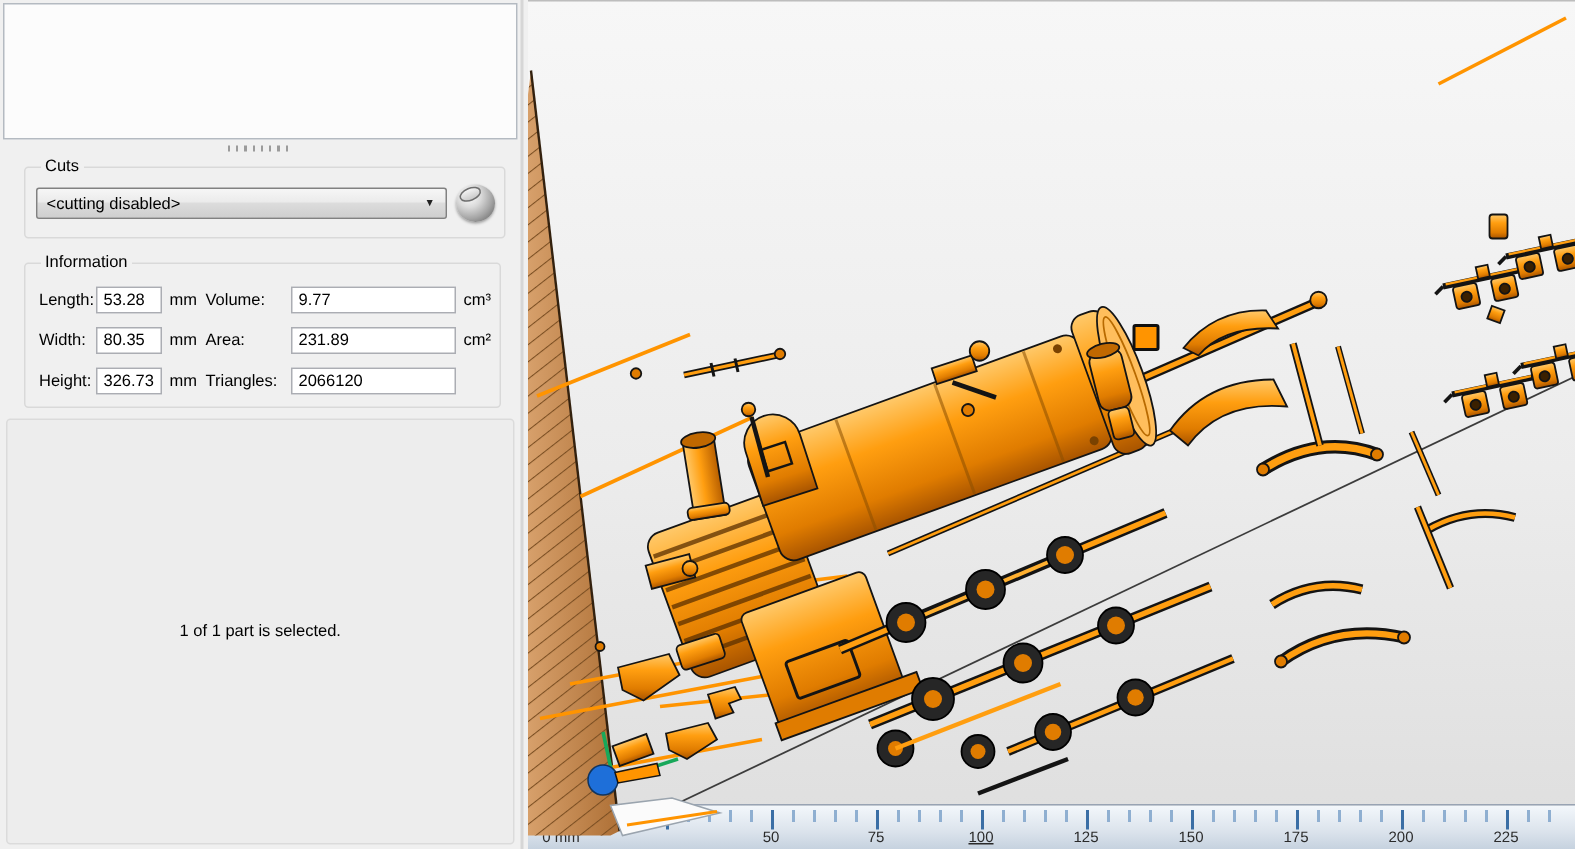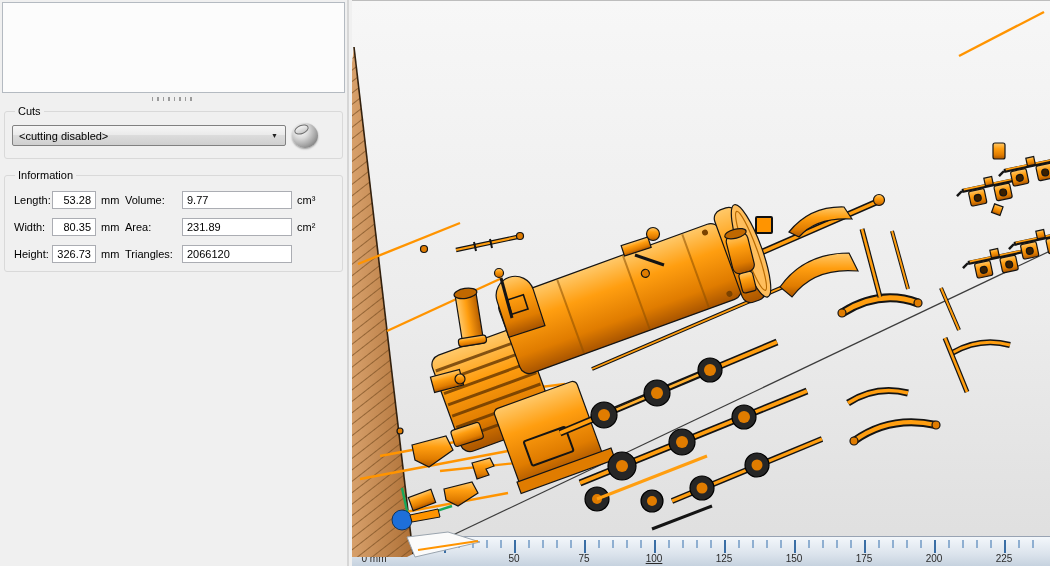--- a/index.html
+++ b/index.html
@@ -9,21 +9,21 @@
   
   .left-panel { position:absolute; left:0; top:0; width:349px; height:566px;
     background:#f0f0f0; border-right:2px solid #d6d6d6;
     display:flex; flex-direction:column; }
   .parts-list { margin:2px 2px 0 2px; height:91px; background:#fcfcfc;
     border:1px solid #b4bac1; }
   .h-splitter { height:12px; display:flex; align-items:center; justify-content:center; cursor:row-resize; }
   .grip { width:44px; height:4px;
     background:repeating-linear-gradient(90deg,#9b9b9b 0 1.5px, transparent 1.5px 5.5px); }
   fieldset.groupbox { border:1px solid #d9d9d9; border-radius:3px;
-    margin:0 4px; padding:4px 6px 8px 6px; background:transparent; }
+    margin:0 16px; padding:4px 6px 8px 6px; background:transparent; }
   fieldset.groupbox legend { font-size:11px; color:#000; padding:0 3px; margin-left:4px; }
   .cuts-row { display:flex; align-items:center; gap:6px; padding:2px 0 2px 1px; }
   .dropdown { position:relative; width:274px; height:21px; border:1px solid #818181; border-radius:2px;
     background:linear-gradient(#f6f6f6,#ebebeb 45%,#dcdcdc 50%,#cfcfcf);
     display:flex; align-items:center; cursor:default; }
   .dd-text { font-size:11px; color:#000; padding-left:6px; flex:1;
     white-space:nowrap; overflow:hidden; }
   .dd-arrow { font-size:7px; color:#222; padding-right:7px; }
   .cut-sphere { position:relative; width:26px; height:25px; border-radius:50%;
     background:radial-gradient(circle at 34% 30%, #ffffff 0%, #dadada 32%, #a5a5a5 62%, #626262 95%);
@@ -31,21 +31,21 @@
   .cut-slice { position:absolute; left:2px; top:2px; width:15px; height:9px;
     background:linear-gradient(#f4f4f4,#c9c9c9); border:1px solid #6e6e6e;
     border-radius:50%; transform:rotate(-22deg); }
 
   .info-grid { display:grid; grid-template-columns:38px 44px 29px 57px 110px 1fr;
     row-gap:9px; align-items:center; padding:6px 0 0 3px; }
   .lbl { font-size:11px; color:#000; }
   .unit { font-size:11px; color:#000; padding-left:5px; }
   input.fld { height:18px; font-size:11px; font-family:"Liberation Sans",sans-serif;
     border:1px solid #abadb3; background:#fff; padding:1px 4px; width:100%; }
-  input.fld.right { text-align:right; }
+  input.fld.right { }
 
   .status-panel { flex:1; margin:7px 4px 3px 4px; border:1px solid #dbdbdb; border-radius:3px;
     background:#ededed; display:flex; align-items:center; justify-content:center; }
   .status-text { font-size:11px; color:#000; }
 
   
   .viewport { position:absolute; left:352px; top:0; width:698px; height:566px;
     background:linear-gradient(#f7f7f7 0%, #ececec 55%, #dedede 100%);
     border-top:1px solid #bdbdbd; overflow:hidden; }
   .ruler { position:absolute; left:0; bottom:0; width:698px; height:30px;
@@ -102,20 +102,23 @@
 
       <span class="lbl">Height:</span>
       <input class="fld right" value="326.73" style="">
       <span class="unit">mm</span>
       <span class="lbl">Triangles:</span>
       <input class="fld" value="2066120" style="">
       <span class="unit"></span>
     </div>
   </fieldset>
 
+  <div class="status-panel">
+    <div class="status-text">1 of 1 part is selected.</div>
+  </div>
 </div>
 
 <div class="viewport">
 
   <div class="ruler">
     <div>
         <div class="tick major" style="left: 22px;"></div>
         <span class="tick-label" style="left: 22px;">0 mm</span>
         <div class="tick" style="left: 36px;"></div>
         <div class="tick" style="left: 50px;"></div>

